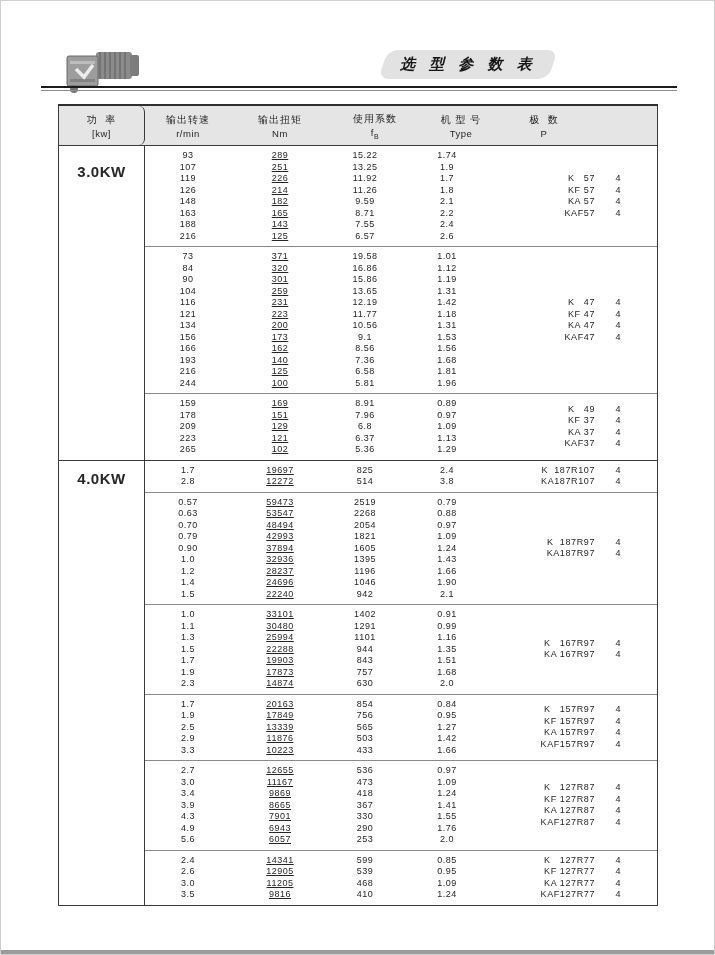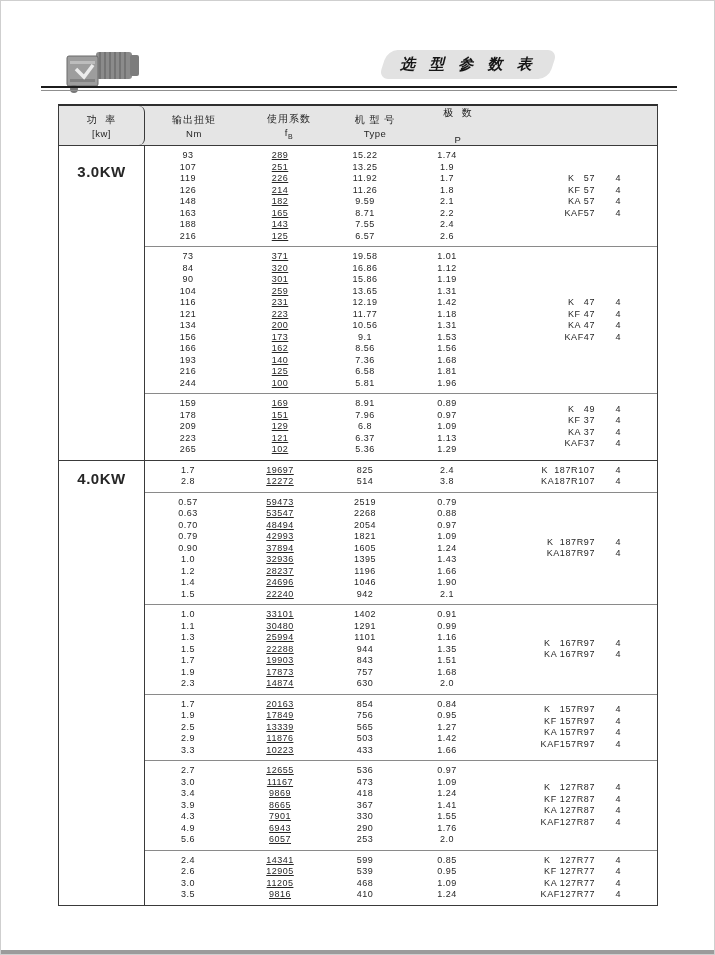--- a/index.html
+++ b/index.html
@@ -31,21 +31,21 @@
     position:absolute;left:57px;top:103px;width:600px;
     border:1px solid var(--line-dark);border-top:2px solid #2e2e2e;background:#fff;
   }
   .thead{display:flex;background:var(--header-bg);border-bottom:1px solid var(--line-dark);height:40px;}
   .th{display:flex;flex-direction:column;align-items:center;justify-content:center;gap:1px;}
   .th .l1{font-size:10px;letter-spacing:1px;white-space:pre;}
   .th .l2{font-size:9.5px;letter-spacing:.5px;}
   .th .l2 sub{font-size:7px;}
   .power-h{width:86px;border-right:1px solid var(--line-dark);border-radius:6px;}
   .hc0{width:86px;} .hc1{width:98px;text-align:center;} .hc2{width:72px;}
-  .hc3{width:92px;} .hc4{width:80px;} .hc5{width:86px;justify-content:space-between;}
+  .hc3{width:92px;} .hc4{width:80px;} .hc5{width:86px;}
   
   .section{display:flex;}
   .section + .section{border-top:1px solid var(--line-dark);}
   .power-cell{width:86px;border-right:1px solid var(--line-dark);display:flex;justify-content:center;}
   .power-label{font-size:15px;font-weight:bold;letter-spacing:.5px;}
   .pl-0{margin-top:17px;} .pl-1{margin-top:9px;}
   .blocks{flex:1;display:flex;flex-direction:column;}
   .block{display:flex;padding:4px 0;}
   .block + .block{border-top:1px solid var(--line-light);}
   .rows{width:348px;}
@@ -82,20 +82,24 @@
   </div>
   <div class="rule-thick"></div>
   <div class="rule-thin"></div>
 
   <div class="table">
     <div class="thead">
       <div class="th power-h">
         <span class="l1">功  率</span>
         <span class="l2">[kw]</span>
       </div>
+      <div class="th hc0">
+        <span class="l1">输出转速</span>
+        <span class="l2">r/min</span>
+      </div>
       <div class="th hc1">
         <span class="l1">输出扭矩</span>
         <span class="l2">Nm</span>
       </div>
       <div class="th hc3">
         <span class="l1">使用系数</span>
         <span class="l2"><span>f</span><sub>B</sub></span>
       </div>
       <div class="th hc4">
         <span class="l1">机 型 号</span>

